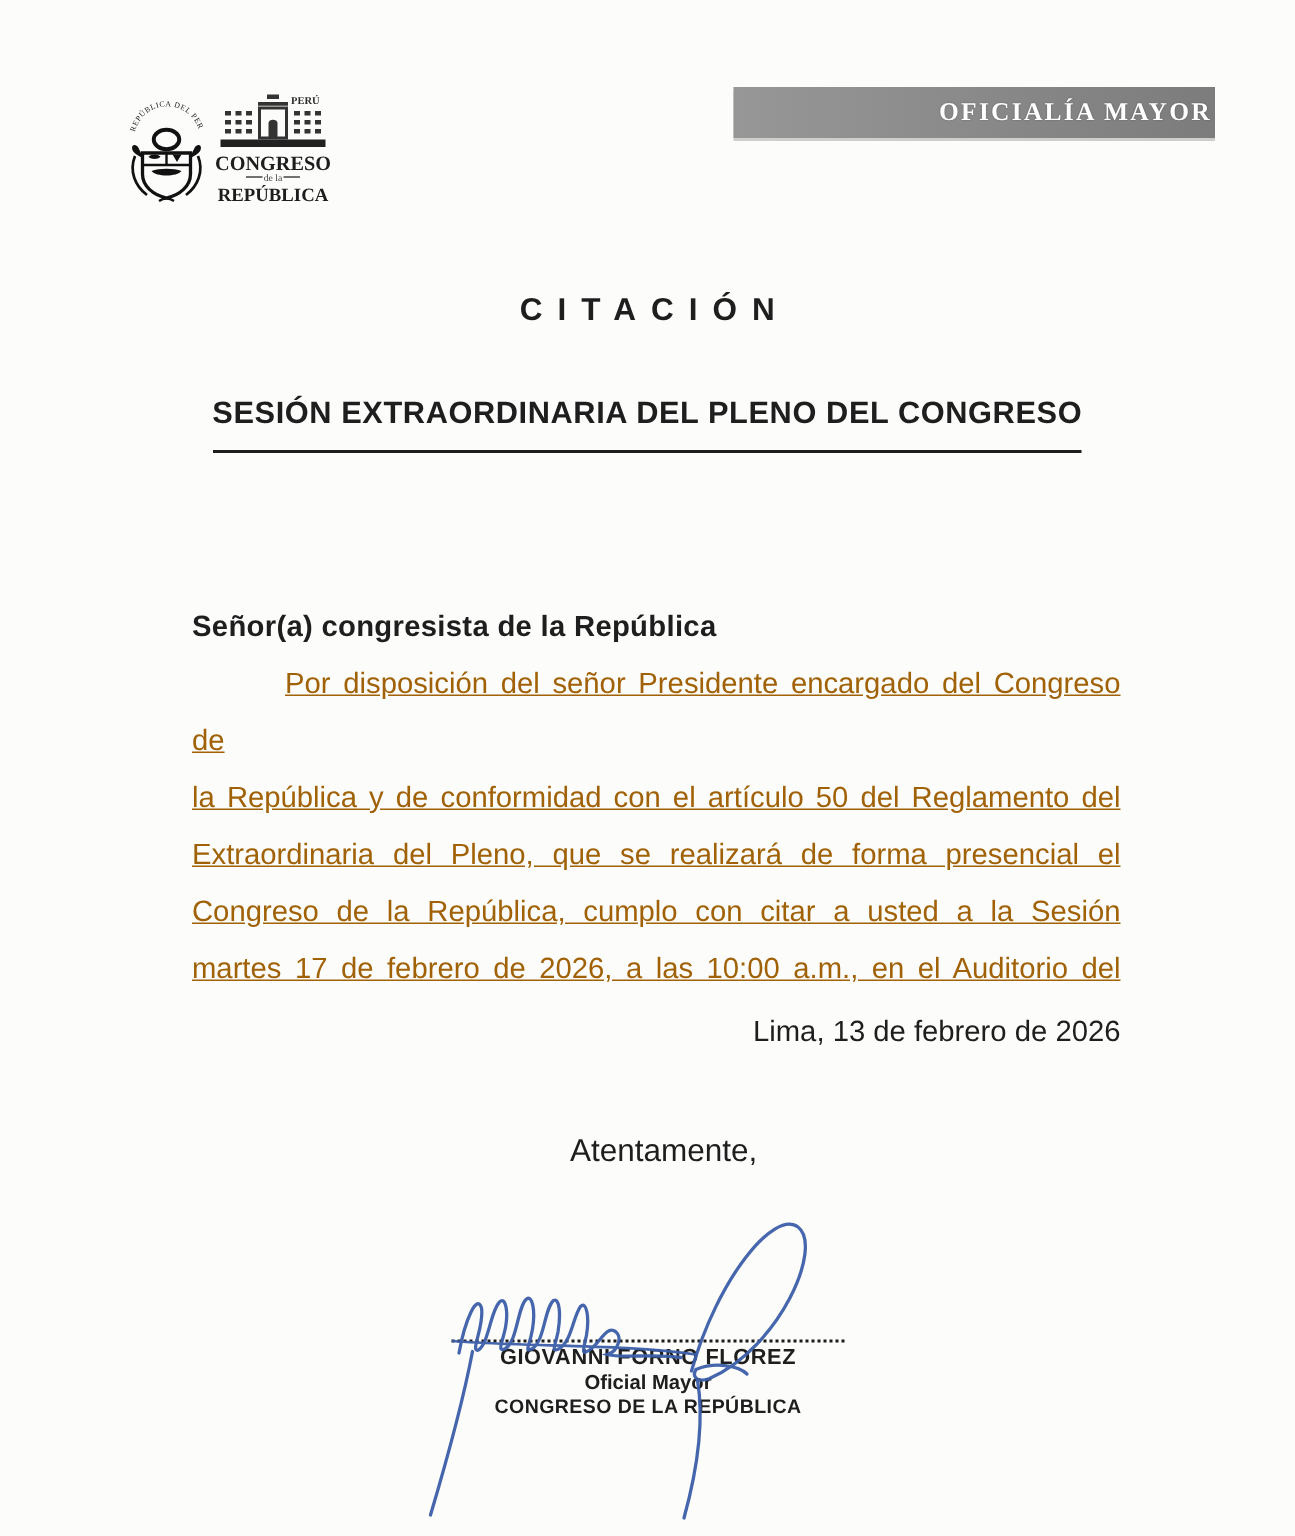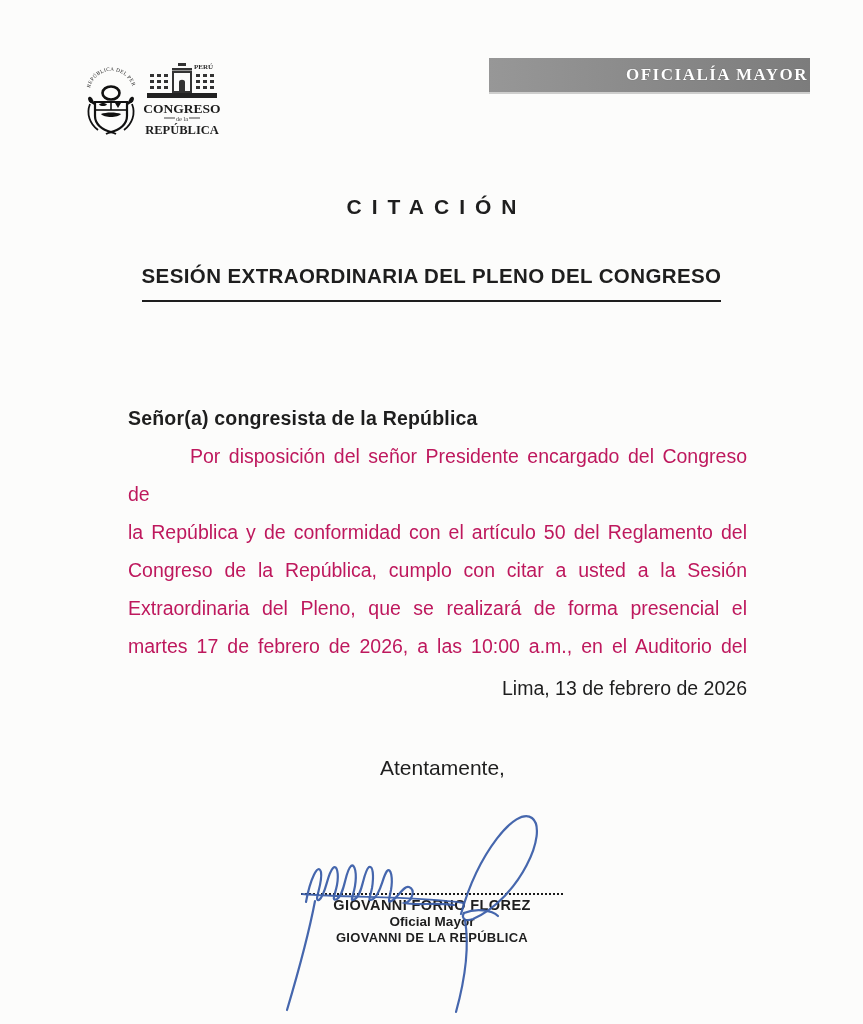--- a/index.html
+++ b/index.html
@@ -50,21 +50,21 @@
   .doc-subtitle span{
     border-bottom:2.5px solid #1e1e1e;padding-bottom:13px;
   }
   
   .salutation{
     position:absolute;left:128px;top:371px;
     font-weight:bold;font-size:19.5px;letter-spacing:.2px;margin-top:36px;
   }
   .body-par{
     position:absolute;left:128px;top:437px;width:619px;
-    font-size:19.5px;line-height:38px;color:#be185d;
+    font-size:19.5px;line-height:38px;color:#a16207;text-decoration:underline;
   }
   .body-line{text-align:justify;text-align-last:justify;}
   .body-line.first{text-indent:62px;}
   .body-line.last{text-align:left;text-align-last:left;}
   .date-line{
     position:absolute;left:128px;top:677px;width:619px;
     text-align:right;font-size:19.5px;
   }
   .closing{
     position:absolute;left:380px;top:756px;font-size:21px;
@@ -149,22 +149,22 @@
   <div class="doc-title">CITACIÓN</div>
   <div class="doc-subtitle">
     <span>SESIÓN EXTRAORDINARIA DEL PLENO DEL CONGRESO</span>
   </div>
 
   <div class="salutation">Señor(a) congresista de la República</div>
 
   <div class="body-par">
     <div class="body-line first">Por disposición del señor Presidente encargado del Congreso de</div>
     <div class="body-line">la República y de conformidad con el artículo 50 del Reglamento del</div>
+    <div class="body-line">Extraordinaria del Pleno, que se realizará de forma presencial el</div>
     <div class="body-line">Congreso de la República, cumplo con citar a usted a la Sesión</div>
-    <div class="body-line">Extraordinaria del Pleno, que se realizará de forma presencial el</div>
     <div class="body-line">martes 17 de febrero de 2026, a las 10:00 a.m., en el Auditorio del</div>
   </div>
 
   <div class="date-line">Lima, 13 de febrero de 2026</div>
 
   <div class="closing">Atentamente,</div>
 
   <svg class="sig-svg" viewBox="0 0 322 218">
     <g fill="none" stroke-linecap="round" stroke-width="2.2" opacity="0.95" stroke="#3c5fa9">
 
@@ -185,16 +185,16 @@
       <path d="M47,103 C40,140 30,175 19,212"></path>
 
       <path d="M197,122 C202,152 196,185 188,214"></path>
     </g>
   </svg>
 
   <div class="sig-block">
     <div class="dotted-rule"></div>
     <div class="sig-name">GIOVANNI FORNO FLOREZ</div>
     <div class="sig-role">Oficial Mayor</div>
-    <div class="sig-org">GIOVANNI DE LA REPÚBLICA</div>
+    <div class="sig-org">CONGRESO DE LA REPÚBLICA</div>
   </div>
 
 </div>
 
 </body></html>

